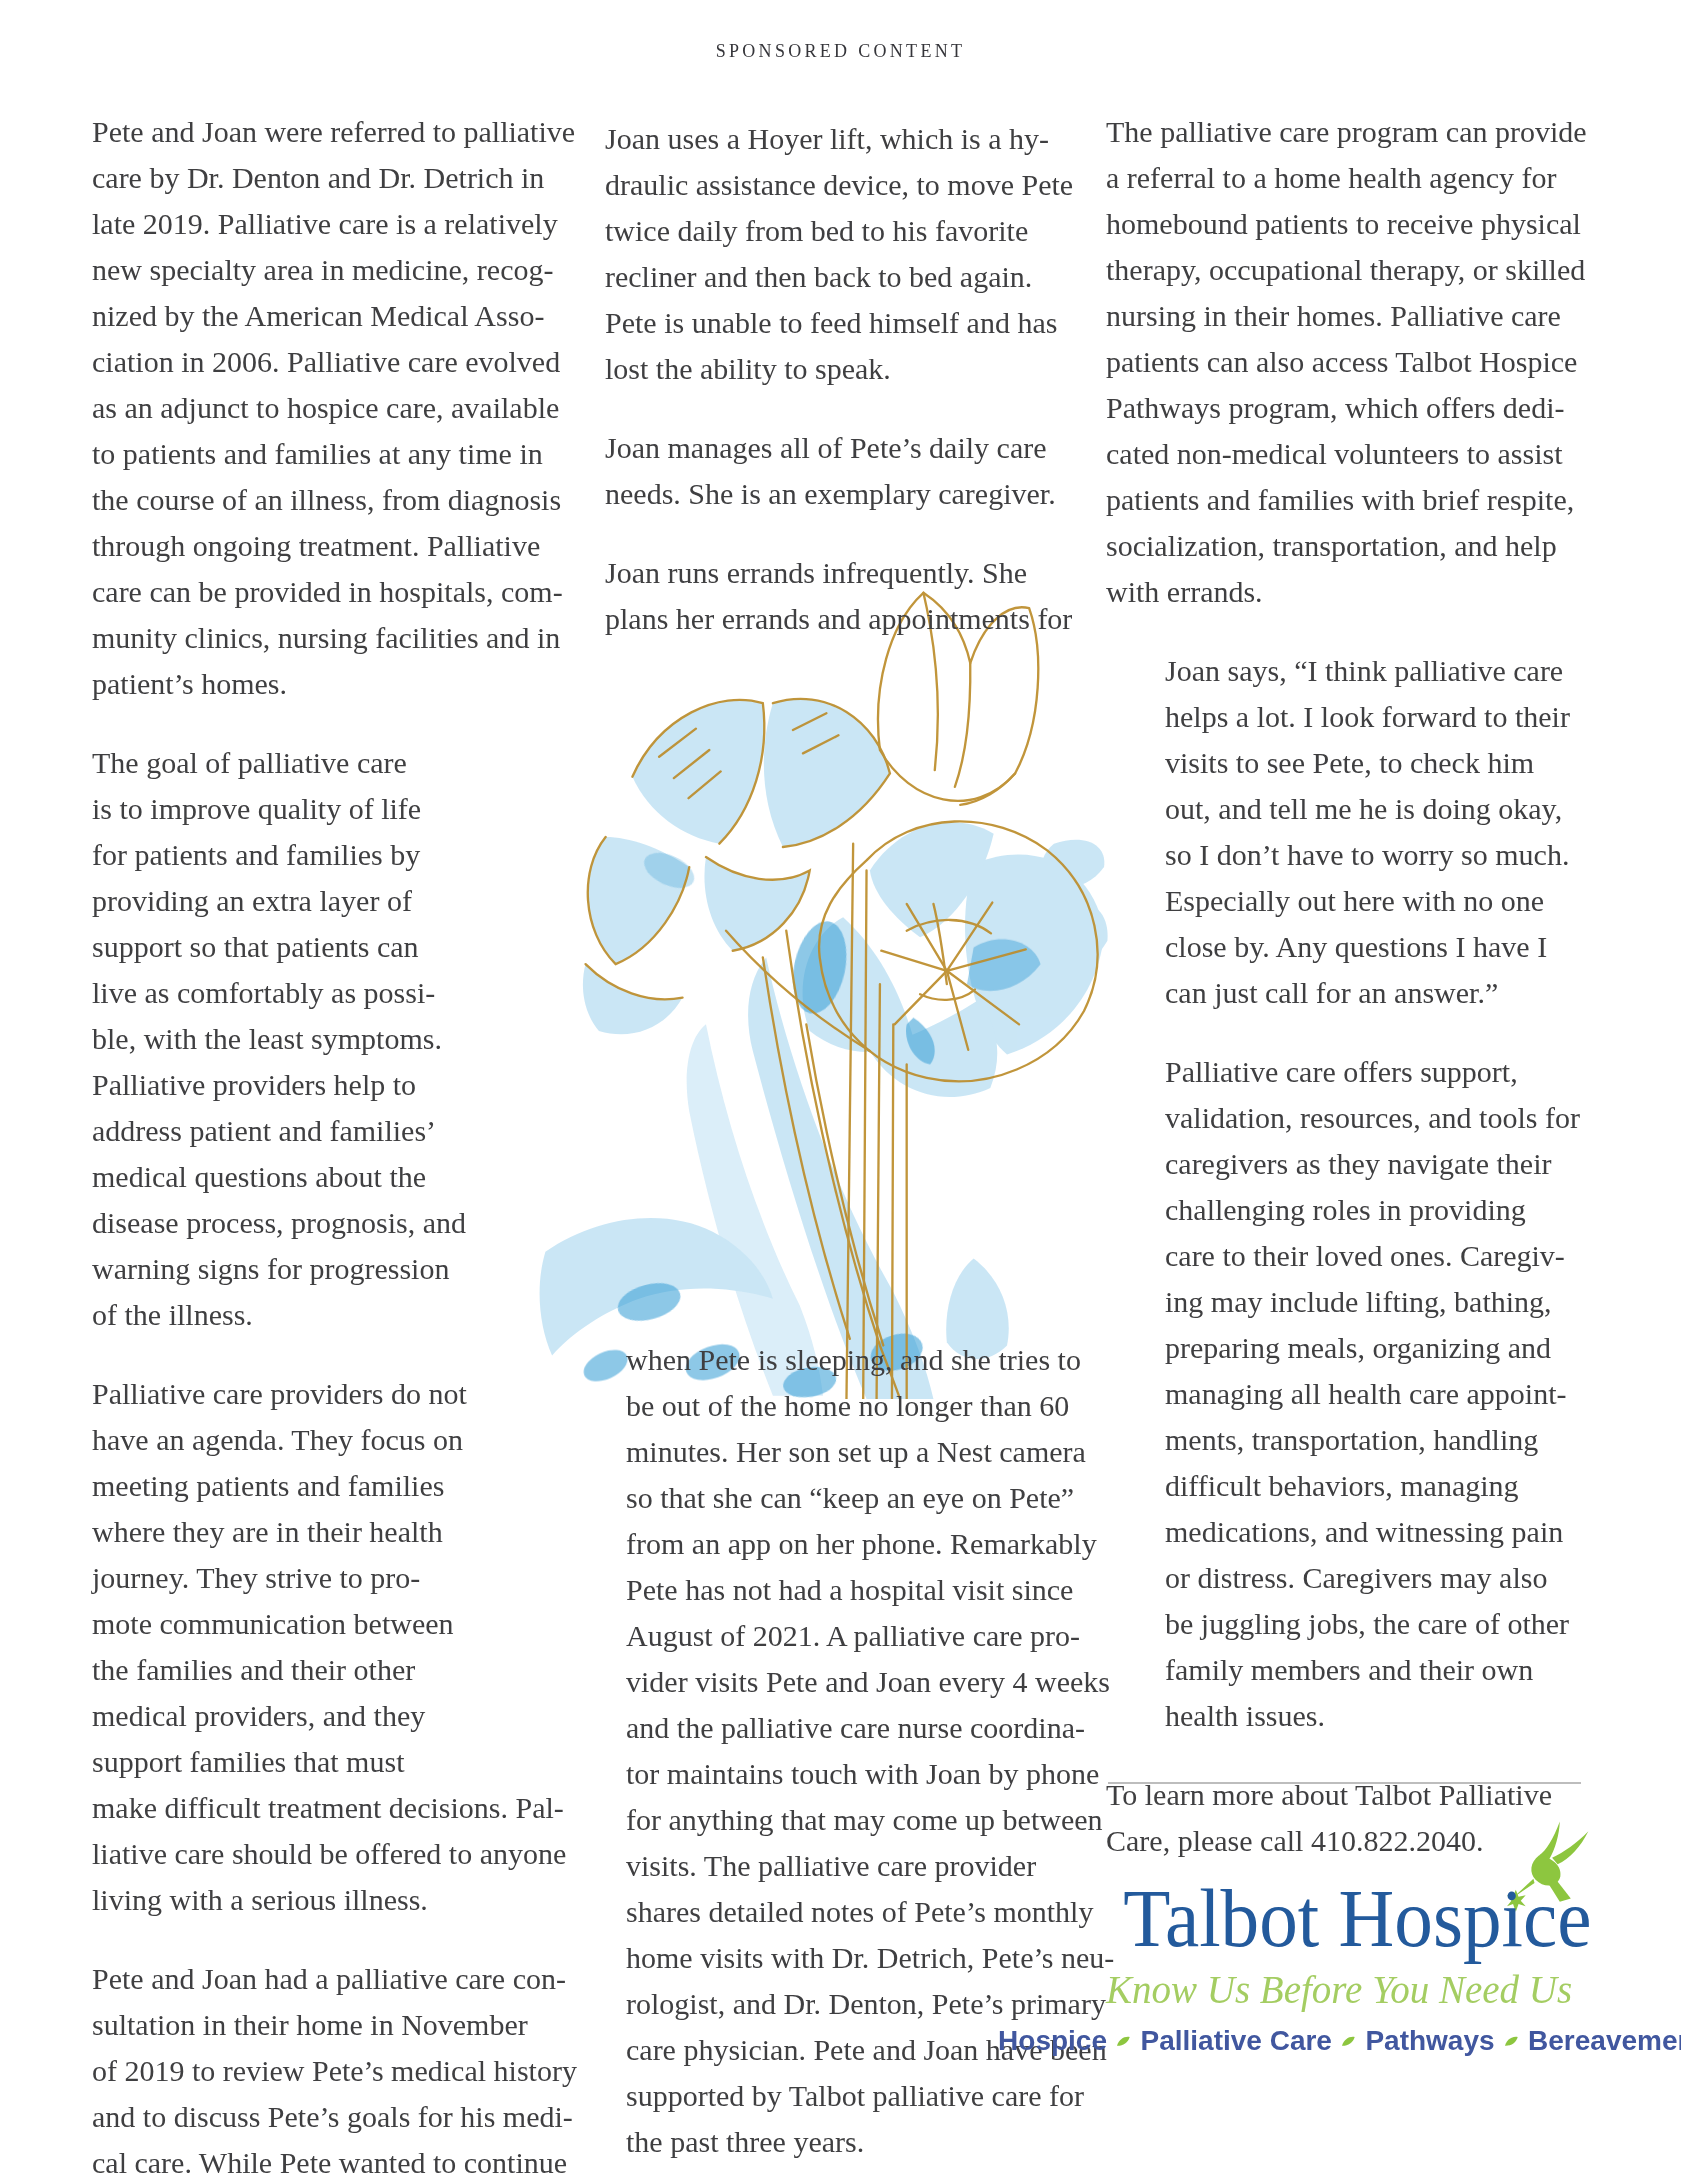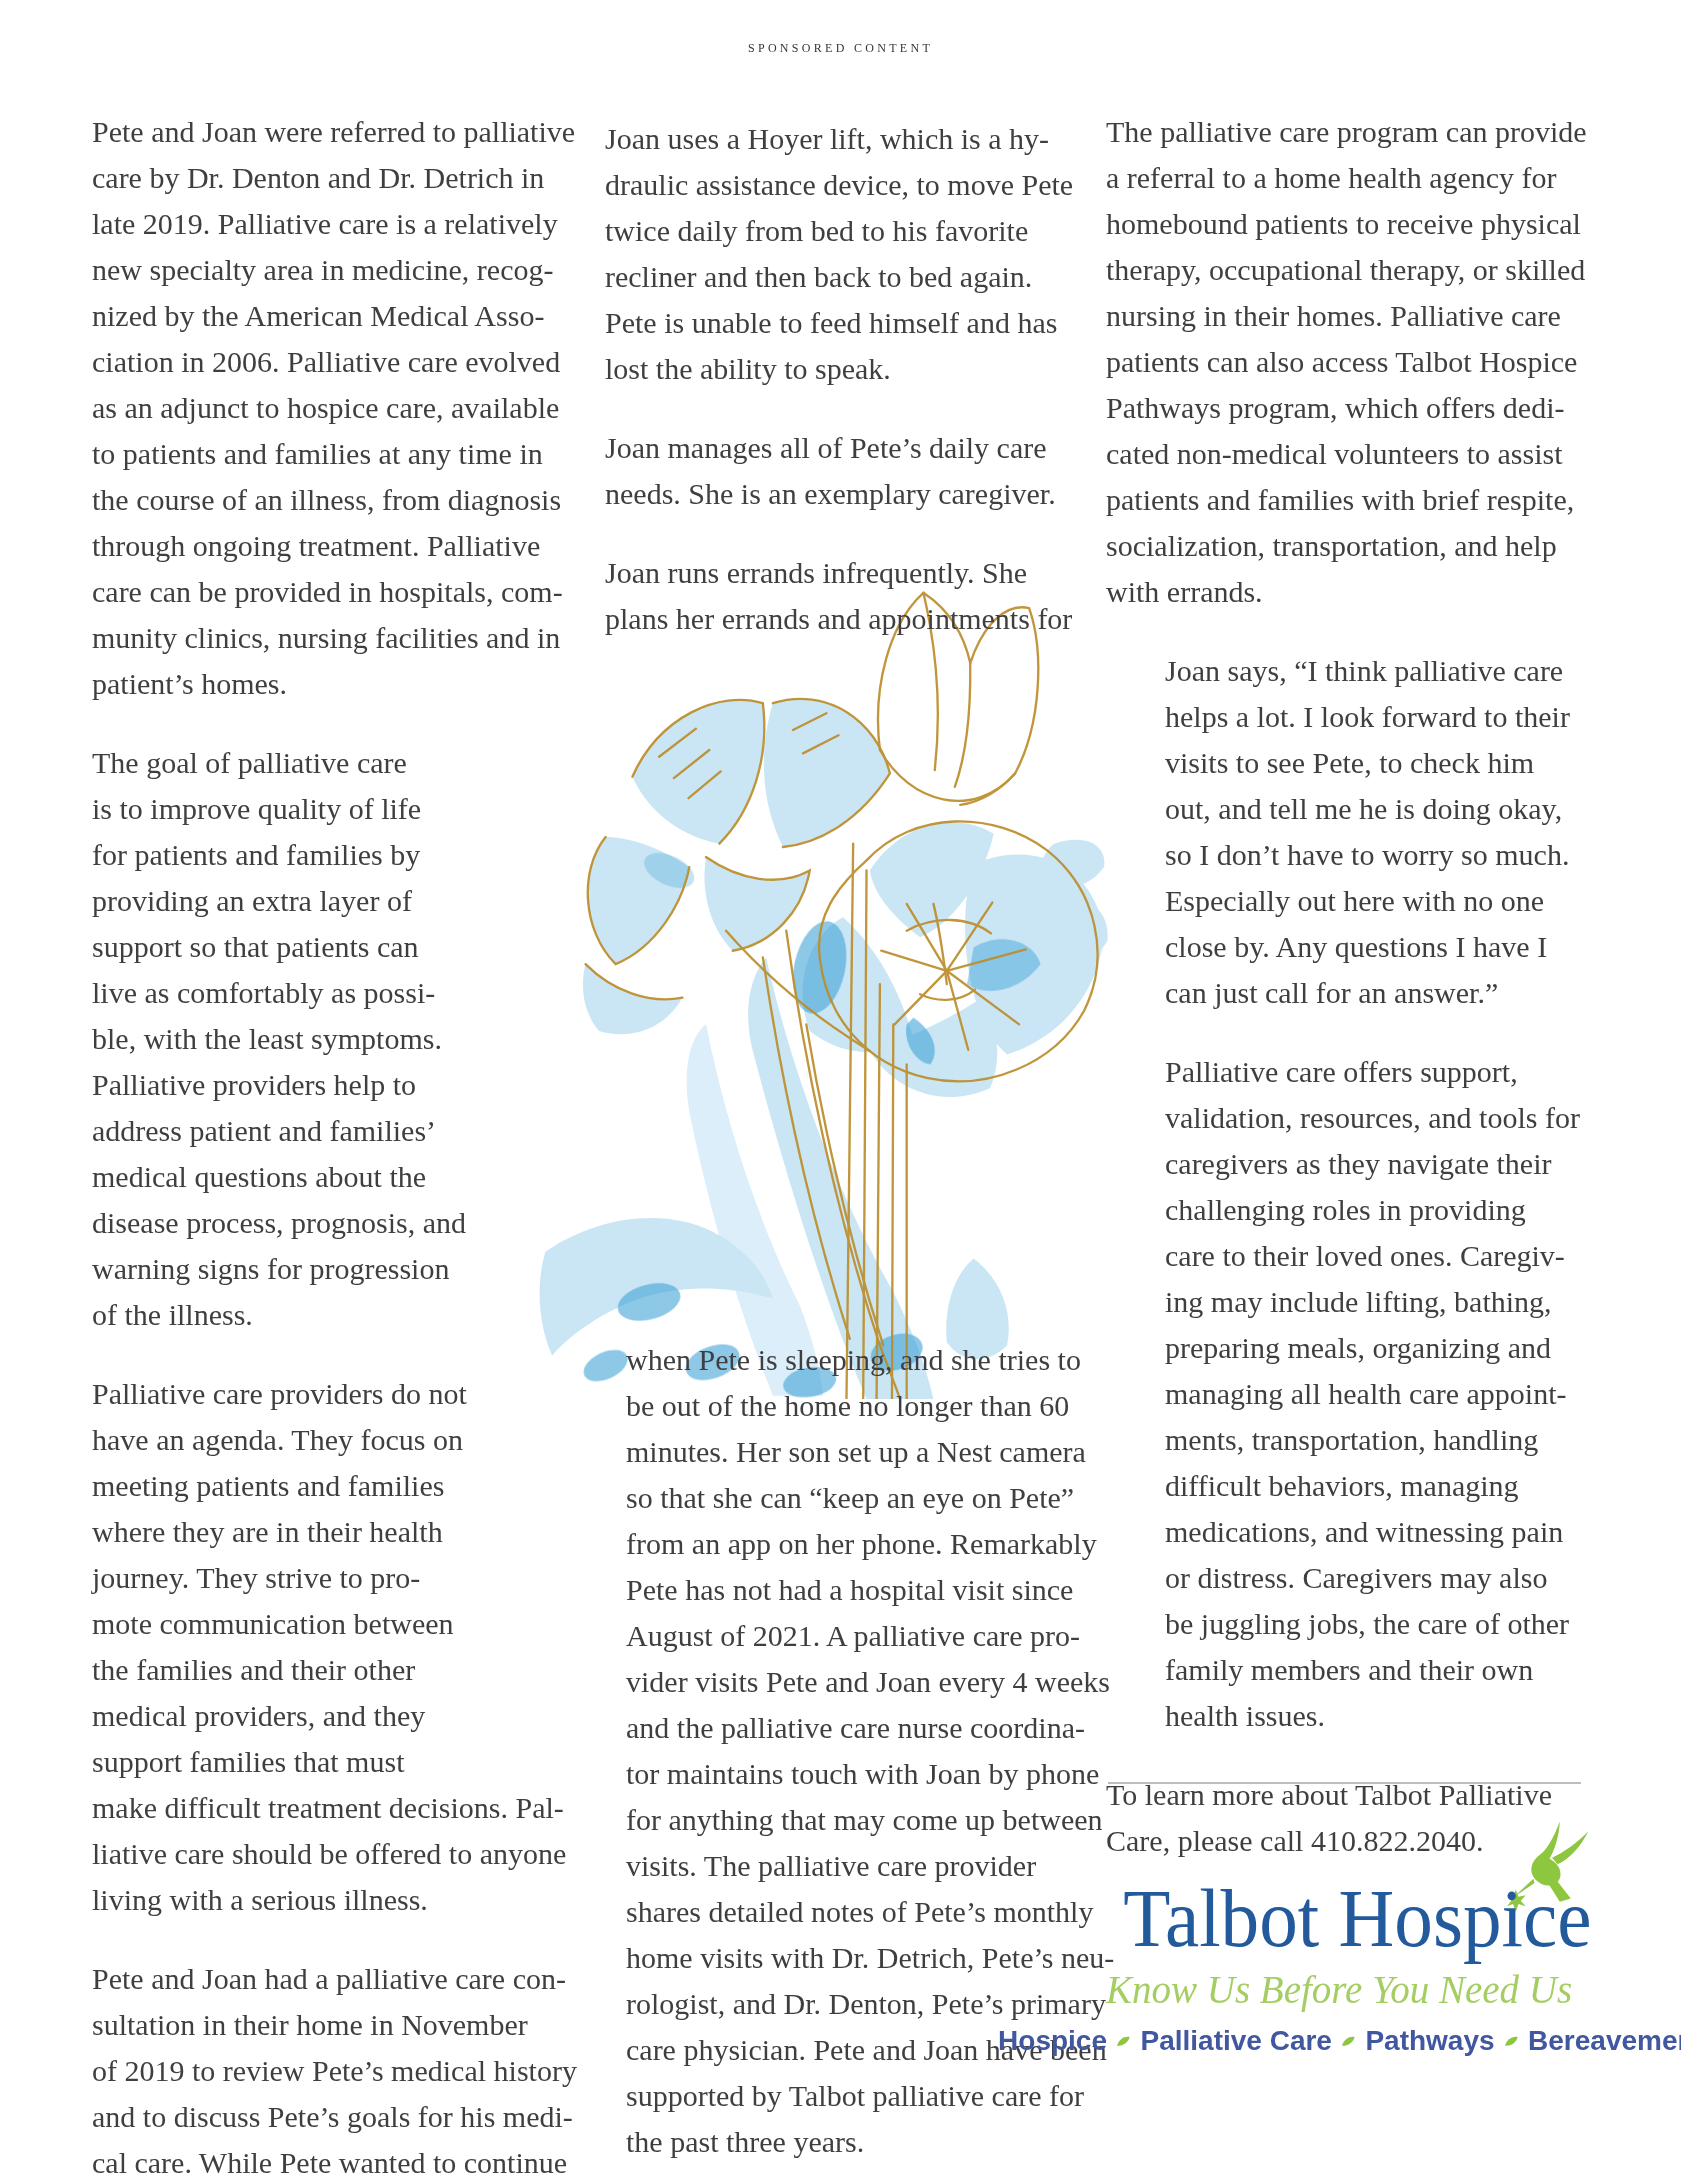--- a/index.html
+++ b/index.html
@@ -2,21 +2,21 @@
 <html style="font-size:10.7px"><head>
 <meta charset="utf-8">
 <style>
   html,body{margin:0;padding:0;background:#ffffff;}
   .page{
     position:relative;width:1681px;height:2183px;background:#ffffff;
     font-family:"Liberation Serif",serif;color:#3f3f41;overflow:hidden;
   }
   .header-label{
     position:absolute;top:41px;left:0;width:100%;text-align:center;
-    font-size:12px;letter-spacing:3.3px;color:#35353a;
+    font-size:18px;letter-spacing:3.3px;color:#35353a;
   }
   .col{position:absolute;font-size:30px;line-height:46px;}
   .col p{margin:0 0 33px 0;white-space:pre-line;}
   .col-1{left:92px;top:109px;width:495px;}
   .col-2-top{left:605px;top:116px;width:495px;}
   .col-2-bottom{left:605px;top:1337px;width:495px;margin-left:21px;}
   .col-3{left:1106px;top:109px;width:490px;}
   .col-3 p.indent{margin:0 0 33px 59px;}
   .flower{position:absolute;left:505px;top:556px;width:606px;height:843px;}
   .divider-rule{position:absolute;left:1108px;top:1782px;width:473px;height:2px;background:#bdbdbd;}

